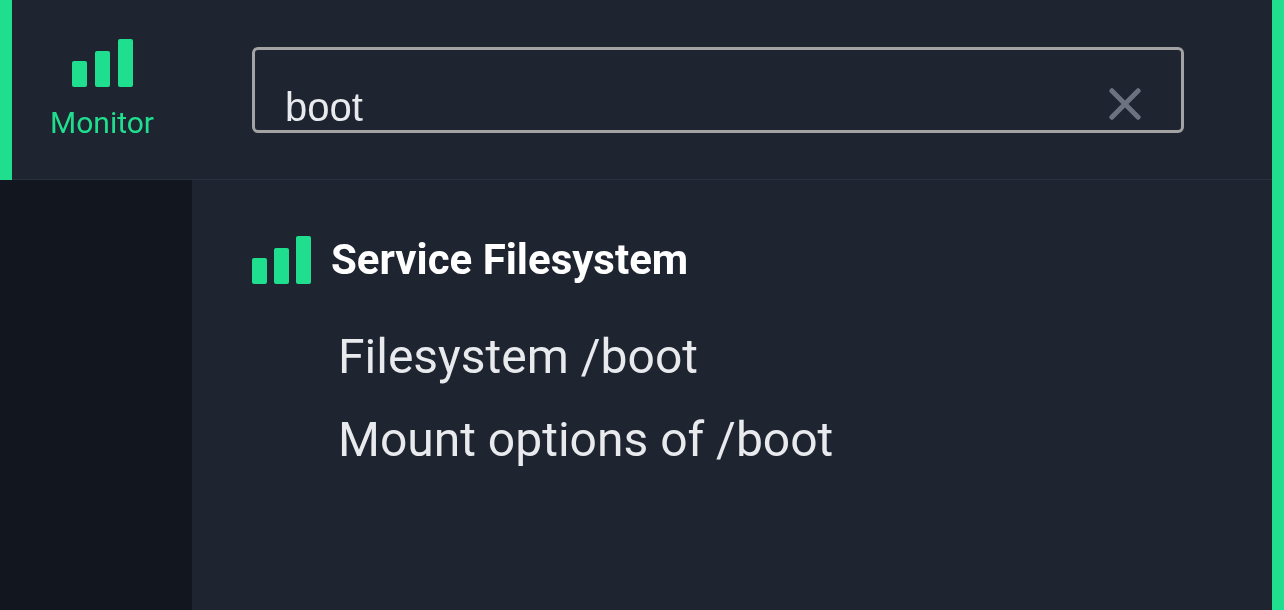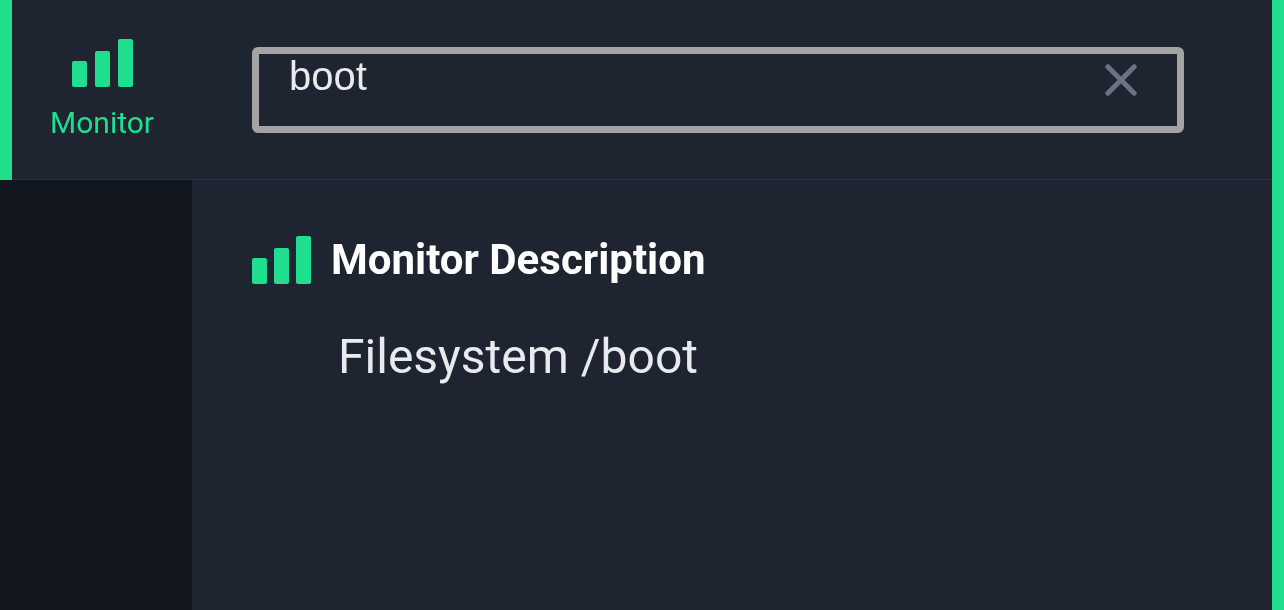--- a/index.html
+++ b/index.html
@@ -81,24 +81,24 @@
     .search-container {
       flex: 1;
       padding: 0 100px 0 60px;
       display: flex;
       align-items: center;
     }
     
     .search-box {
       width: 100%;
       height: 86px;
-      border: 7px solid #a3a3a3;
+      border: 3px solid #a3a3a3;
       border-radius: 6px;
       display: flex;
-      align-items: flex-start;
+      align-items: flex-end;
       padding: 0 30px;
       background: transparent;
     }
     
     .search-input {
       flex: 1;
       background: transparent;
       border: none;
       outline: none;
       color: #e8eaed;
@@ -236,20 +236,21 @@
 <div class="body-area">
   <div class="left-gutter"></div>
 
   <div class="content">
     <div class="section-header">
       <div class="section-bars">
         <div class="bar"></div>
         <div class="bar"></div>
         <div class="bar"></div>
       </div>
-      <div class="section-title">Monitor Description</div>
+      <div class="section-title">Service Filesystem</div>
     </div>
 
     <div class="results">
       <div class="result-item">Filesystem /boot</div>
+      <div class="result-item">Mount options of /boot</div>
     </div>
   </div>
 </div>
 
 </body></html>

